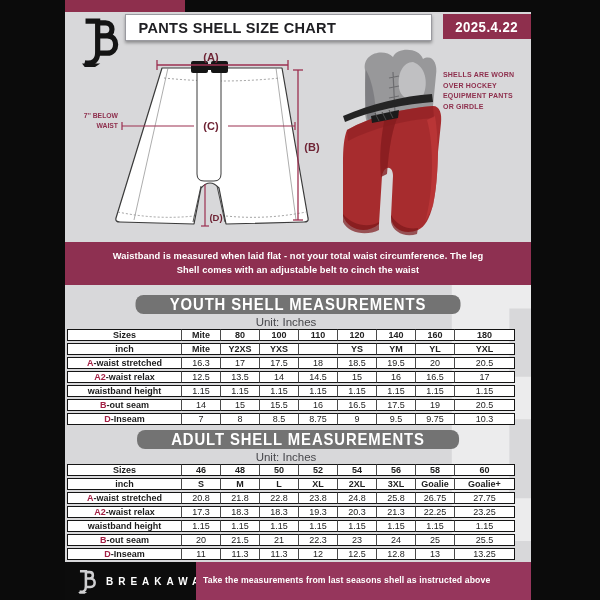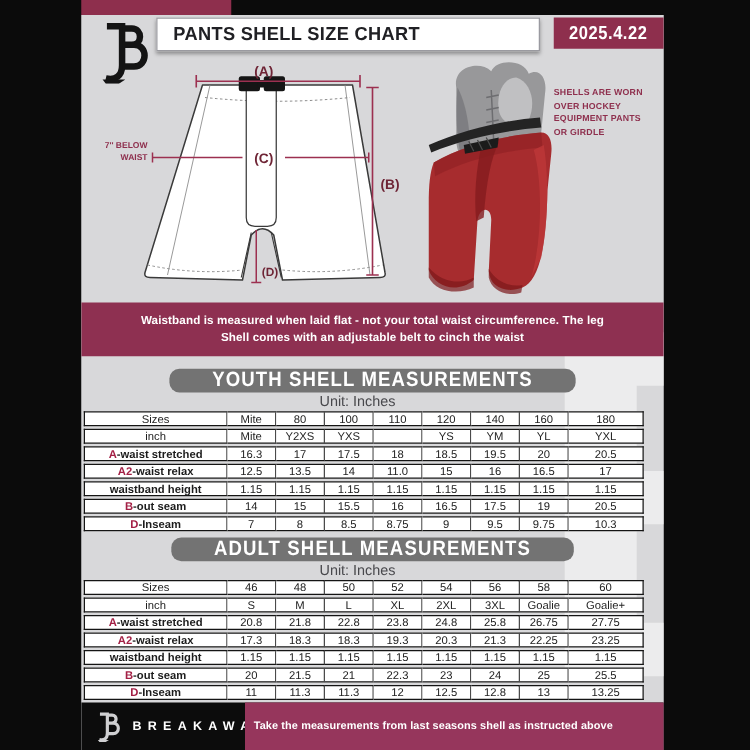--- a/index.html
+++ b/index.html
@@ -44,21 +44,21 @@
 
   table.meas{position:absolute;left:2px;width:448px;border-collapse:separate;border-spacing:0 2px;
              table-layout:fixed;z-index:2;}
   .tbl-youth{top:315px;}
   .tbl-adult{top:450px;}
   table.meas td{background:#fff;border-top:1.5px solid #141414;border-bottom:1.5px solid #141414;
                 border-right:1px solid #4a4a4a;height:10px;padding:0 2px;font-size:9px;color:#222;
                 text-align:center;vertical-align:middle;overflow:hidden;white-space:nowrap;}
   table.meas td:first-child{border-left:1.5px solid #141414;font-weight:bold;color:#1c1c1c;}
   table.meas td:last-child{border-right:1.5px solid #141414;}
-  table.meas td.b{font-weight:normal;}
+  table.meas td.b{font-weight:bold;}
   table.meas .pfx{color:#a32045;font-weight:bold;}
 
   
   .footer{position:absolute;left:0;top:550px;width:466px;height:38px;background:#0c0c0c;z-index:3;}
   .footer-logo{position:absolute;left:12px;top:6px;display:flex;align-items:center;gap:7px;}
   .footer-brand{color:#fff;font-size:10px;font-weight:bold;letter-spacing:5px;}
   .footer-note{position:absolute;left:131px;top:0;width:335px;height:38px;background:#96365c;
                display:flex;flex-direction:column;justify-content:center;padding-left:7px;box-sizing:border-box;}
   .footer-note div{color:#fff;font-size:8.7px;font-weight:bold;line-height:1.35;letter-spacing:.1px;}
 
@@ -215,21 +215,21 @@
             <td>18.5</td>
             <td>19.5</td>
             <td>20</td>
             <td>20.5</td>
           </tr>
           <tr>
             <td><span class="pfx">A2</span>-waist relax</td>
             <td>12.5</td>
             <td>13.5</td>
             <td>14</td>
-            <td>11.0</td>
+            <td>14.5</td>
             <td>15</td>
             <td>16</td>
             <td>16.5</td>
             <td>17</td>
           </tr>
           <tr>
             <td>waistband height</td>
             <td>1.15</td>
             <td>1.15</td>
             <td>1.15</td>

